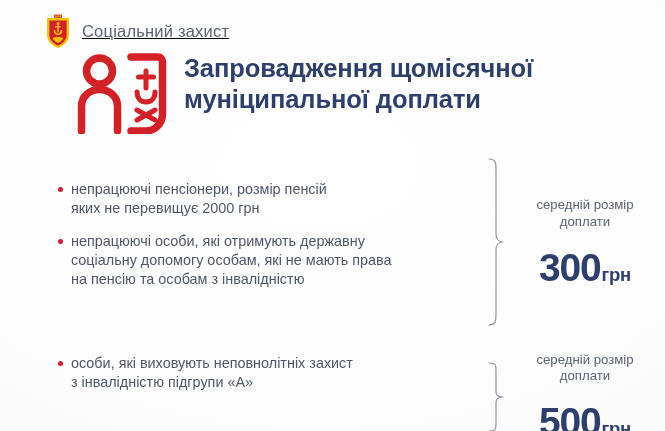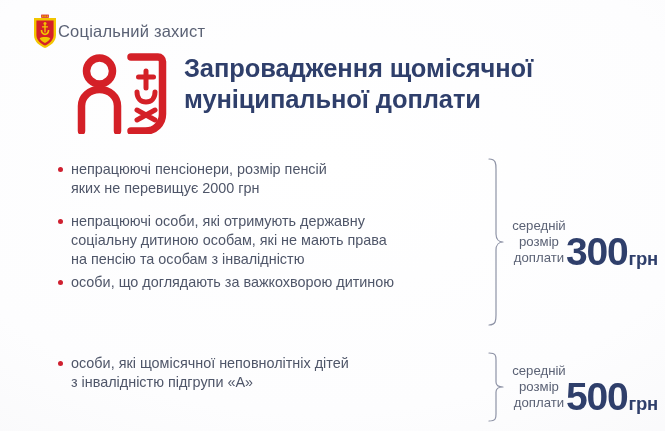--- a/index.html
+++ b/index.html
@@ -19,25 +19,26 @@
     width: 665px;
     height: 431px;
     background:
       radial-gradient(ellipse 820px 520px at 48% 38%, #ffffff 0%, #fdfdfe 48%, #f4f4f6 100%);
     overflow: hidden;
   }
 
   
   #brand-row {
     position: absolute;
-    left: 32px;
+    left: 45px;
     top: 14px;
     display: flex;
     align-items: center;
-    gap: 0;
+    gap: 11px;
+    text-decoration: underline;
   }
   #coat-of-arms {
     width: 26px;
     height: 34px;
     display: block;
     flex: 0 0 auto;
   }
   #eyebrow-text {
     font-size: 16.5px;
     letter-spacing: 0.2px;
@@ -99,38 +100,38 @@
   .bullet-dot {
     flex: 0 0 auto;
     width: 5px;
     height: 5px;
     border-radius: 50%;
     background: #cf2030;
     margin-top: 7px;
   }
   .bullet-text { flex: 1 1 auto; }
 
-  #group-1 .bullet-item.gap-after { margin-bottom: 13px; }
+  #group-1 .bullet-item.gap-after { margin-bottom: 13px; margin-top: 20px; }
   #group-1 .bullet-item { margin-bottom: 4px; }
   #group-2 .bullet-item { margin-bottom: 0; }
 
   
   .brace-wrap {
     flex: 0 0 auto;
     width: 26px;
     display: flex;
     align-items: center;
     justify-content: center;
   }
   .brace-svg { display: block; }
 
   .amount-box {
     flex: 1 1 auto;
     display: flex;
-    flex-direction: row;
+    flex-direction: column;
     align-items: center;
     justify-content: center;
     padding-left: 4px;
   }
   .amount-caption {
     font-size: 13.2px;
     line-height: 1.22;
     color: #5b6275;
     text-align: center;
     white-space: pre-line;
@@ -202,26 +203,22 @@
   <div class="group" id="group-1">
     <div class="bullet-list">
       <div class="bullet-item gap-after">
         <span class="bullet-dot"></span>
         <span class="bullet-text">непрацюючі пенсіонери, розмір пенсій
 яких не перевищує 2000 грн</span>
       </div>
       <div class="bullet-item">
         <span class="bullet-dot"></span>
         <span class="bullet-text">непрацюючі особи, які отримують державну
-соціальну дитиною особам, які не мають права
+соціальну допомогу особам, які не мають права
 на пенсію та особам з інвалідністю</span>
-      </div>
-      <div class="bullet-item">
-        <span class="bullet-dot"></span>
-        <span class="bullet-text">особи, що доглядають за важкохворою дитиною</span>
       </div>
     </div>
     <div class="brace-wrap">
       <svg class="brace-svg" width="18" height="168" viewBox="0 0 18 168" xmlns="http://www.w3.org/2000/svg">
         <path d="M3 1 C10 1 10 6 10 11 V76 C10 81 13 84 17 84 C13 84 10 87 10 92 V157 C10 162 10 167 3 167" fill="none" stroke="#8e93a6" stroke-width="1.2" stroke-linecap="round" stroke-linejoin="round"></path>
       </svg>
     </div>
     <div class="amount-box">
       <div class="amount-caption">середній розмір
 доплати</div>
@@ -229,21 +226,21 @@
         <span class="amount-number">300</span>
         <span class="amount-unit">грн</span>
       </div>
     </div>
   </div>
 
   <div class="group" id="group-2">
     <div class="bullet-list">
       <div class="bullet-item">
         <span class="bullet-dot"></span>
-        <span class="bullet-text">особи, які щомісячної неповнолітніх дітей
+        <span class="bullet-text">особи, які виховують неповнолітніх захист
 з інвалідністю підгрупи «А»</span>
       </div>
     </div>
     <div class="brace-wrap">
       <svg class="brace-svg" width="18" height="70" viewBox="0 0 18 70" xmlns="http://www.w3.org/2000/svg">
         <path d="M3 1 C10 1 10 4 10 8 V30 C10 34 13 35 17 35 C13 35 10 36 10 40 V62 C10 66 10 69 3 69" fill="none" stroke="#8e93a6" stroke-width="1.2" stroke-linecap="round" stroke-linejoin="round"></path>
       </svg>
     </div>
     <div class="amount-box">
       <div class="amount-caption">середній розмір

